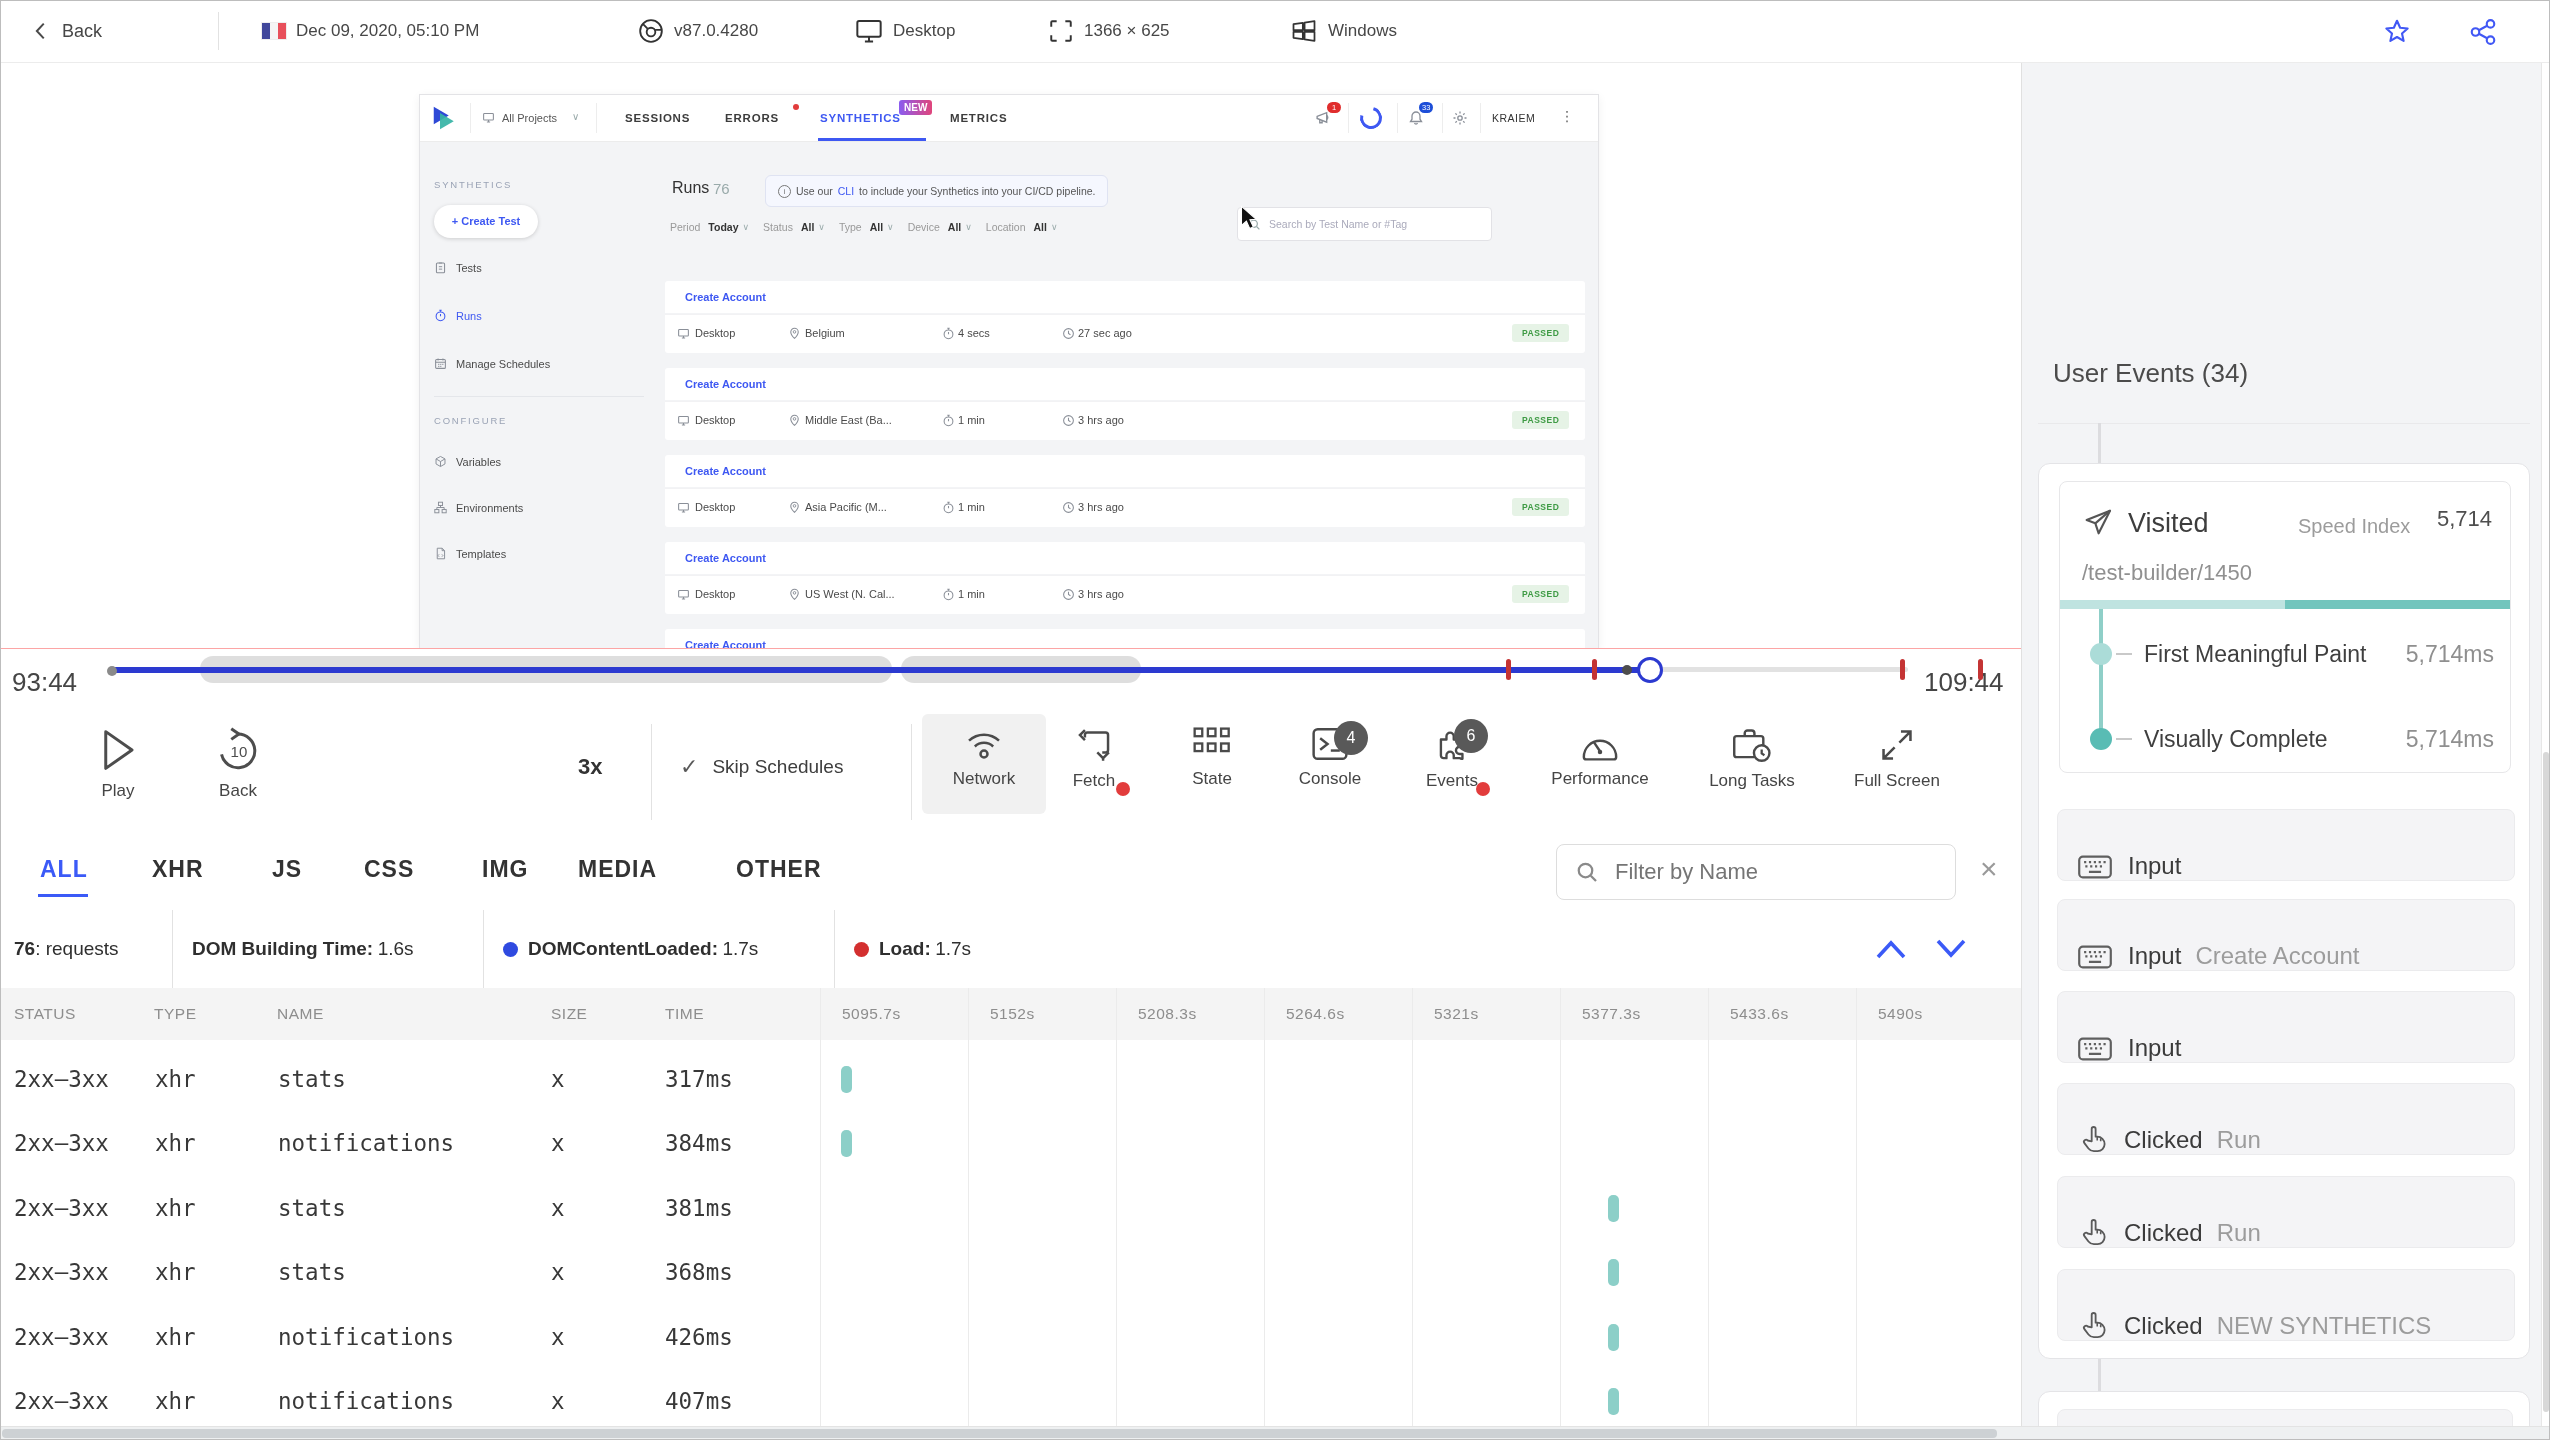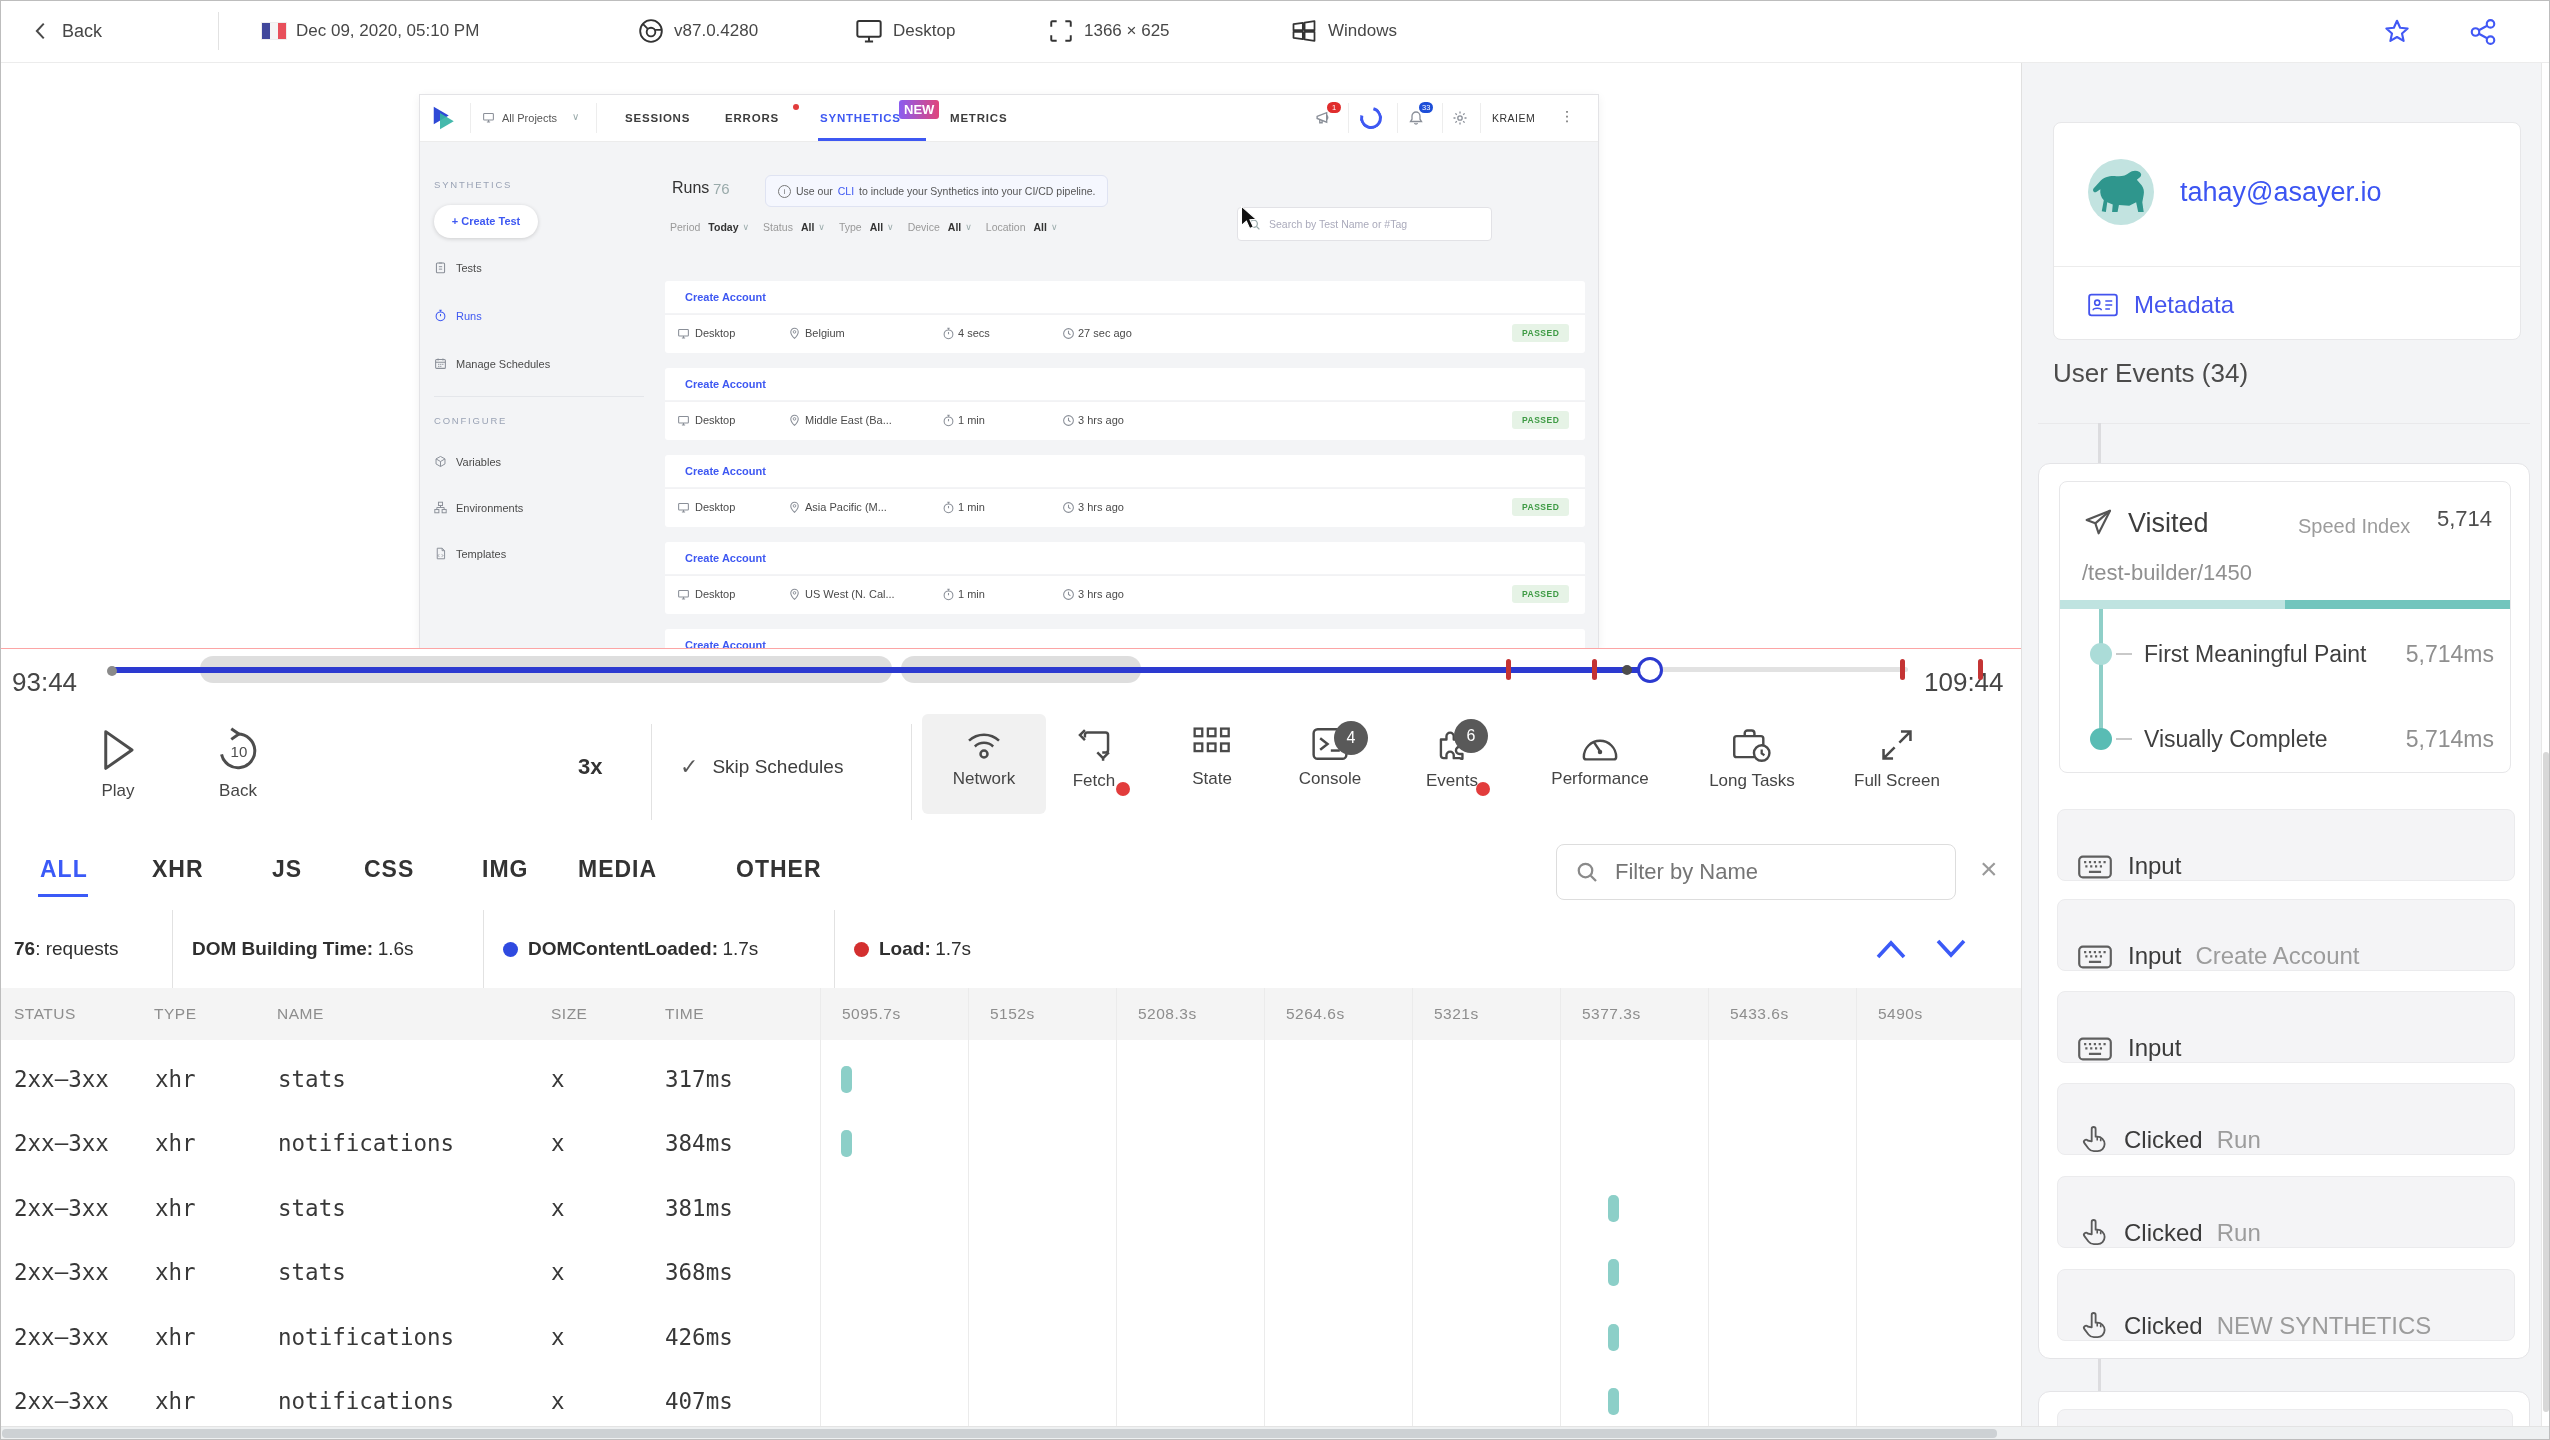--- a/index.html
+++ b/index.html
@@ -225,21 +225,21 @@
           </svg>
         </div>
       <span class="abs" style="left:82px;top:17px;font-size:11px;color:#555">All Projects</span>
       <span class="abs" style="left:152px;top:16px;font-size:10px;color:#9aa">∨</span>
       <div class="app-hdiv" style="left:176px"></div>
 
       <span class="app-tab" style="left:205px">SESSIONS</span>
       <span class="app-tab" style="left:305px">ERRORS</span>
       <span class="abs" style="left:373px;top:9px;width:6px;height:6px;border-radius:50%;background:#e23c3c"></span>
       <span class="app-tab" style="left:400px;color:#3e58f2">SYNTHETICS</span>
-      <span class="abs" style="left:479px;top:5px;padding:2px 5px;border-radius:3px;background:linear-gradient(90deg,#8a5cf0,#e0457b);color:#fff;font-size:13px;font-weight:bold">NEW</span>
+      <span class="abs" style="left:479px;top:5px;padding:2px 5px;border-radius:3px;background:linear-gradient(90deg,#8a5cf0,#e0457b);color:#fff;font-size:10px;font-weight:bold">NEW</span>
       <span class="abs" style="left:398px;top:43px;width:108px;height:2.5px;background:#3e58f2"></span>
       <span class="app-tab" style="left:530px">METRICS</span>
 
       <div class="abs a-ico" style="left:895px;top:15px">
           <svg width="17" height="17">
             <use href="#i-mega"></use>
           </svg>
         </div>
       <span class="abs" style="left:907px;top:7px;min-width:8px;padding:1px 3px;border-radius:7px;background:#e02d2d;color:#fff;font-size:7.5px;text-align:center">1</span>
       <div class="app-hdiv" style="left:928px"></div>
@@ -718,38 +718,20 @@
   <span style="left:14px">2xx–3xx</span>
     <span style="left:155px">xhr</span>
     <span style="left:278px">notifications</span>
     <span style="left:551px">x</span>
     <span style="left:665px">407ms</span>
   <span class="tealbar" style="left:1608px"></span>
 </div>
 
 <div class="rsb">
 
-  <div class="card abs" style="left:31px;top:60px;width:466px;height:216px">
-    <div class="abs" style="left:34px;top:36px;width:66px;height:66px;border-radius:50%;background:#c2e3e0;overflow:hidden">
-      <svg width="66" height="66" viewBox="0 0 48 48">
-          <path d="M10 38 l1.5-8 c-2-2-3-5-2.5-8 l-3 2 c-1.5 1-3-1-2-2.5 l4.5-5 c3-3.5 8-4.5 12-4 4 .5 7-.5 9.5-2.5 2-1.5 5-2 7.5-.5 1.5 1 1.5 2.5 .5 3.5 l-2.5 2 3.5 4 c1.5 2 2 4.5 1.5 7 l-1 5.5 1 7 h-4 l-1.5-7 -5 2.5 -7.5-.5 -1 5 h-4 l.5-5.5 -4-1.5 -1 7 z" fill="#2f968d"></path>
-        </svg>
-    </div>
-    <span class="abs" style="left:126px;top:54px;font-size:27px;color:#3c55f2">tahay@asayer.io</span>
-    <div class="abs" style="left:0;top:143px;width:466px;height:1px;background:#ececec"></div>
-    <div class="abs" style="left:34px;top:168px;display:flex;align-items:center;gap:16px">
-      <svg width="30" height="24" viewBox="0 0 26 20">
-          <rect x="1" y="1" width="24" height="18" rx="2" fill="none" stroke="#4454ee" stroke-width="1.6"></rect>
-          <circle cx="8" cy="8" r="2.2" fill="none" stroke="#4454ee" stroke-width="1.4"></circle>
-          <path d="M4.5 14.5 c0 -2.2 7 -2.2 7 0" fill="none" stroke="#4454ee" stroke-width="1.4"></path>
-          <path d="M15 6.5 h6 M15 10 h6 M15 13.5 h4" stroke="#4454ee" stroke-width="1.4"></path>
-        </svg>
-      <span style="font-size:24px;color:#4454ee">Metadata</span>
-    </div>
-  </div>
 
   <span class="abs" style="left:31px;top:296px;font-size:26px;color:#4b4b4b">User Events (34)</span>
   <div class="abs" style="left:16px;top:361px;width:492px;height:1px;background:#e9e9eb"></div>
   <div class="abs" style="left:76px;top:361px;width:3px;height:40px;background:#dcdcdf"></div>
 
   <div class="abs" style="left:16px;top:401px;width:492px;height:896px;background:#fff;border:1px solid #e4e4e7;border-radius:12px;box-sizing:border-box">
 
     <div class="card abs" style="left:20px;top:17px;width:450px;height:290px;overflow:hidden">
       <svg class="abs" style="left:22px;top:24px" width="32" height="32" viewBox="0 0 24 24">
           <path d="M21 3.5 L3.5 10.5 L10 13 L12.5 20.5 Z" fill="none" stroke="#555" stroke-width="1.6" stroke-linejoin="round"></path>

